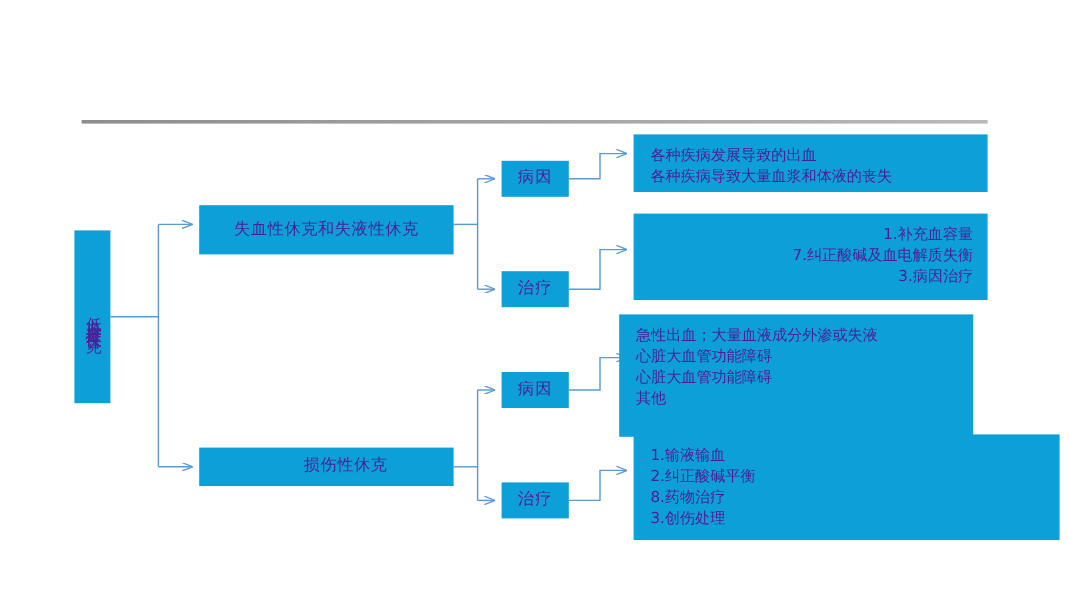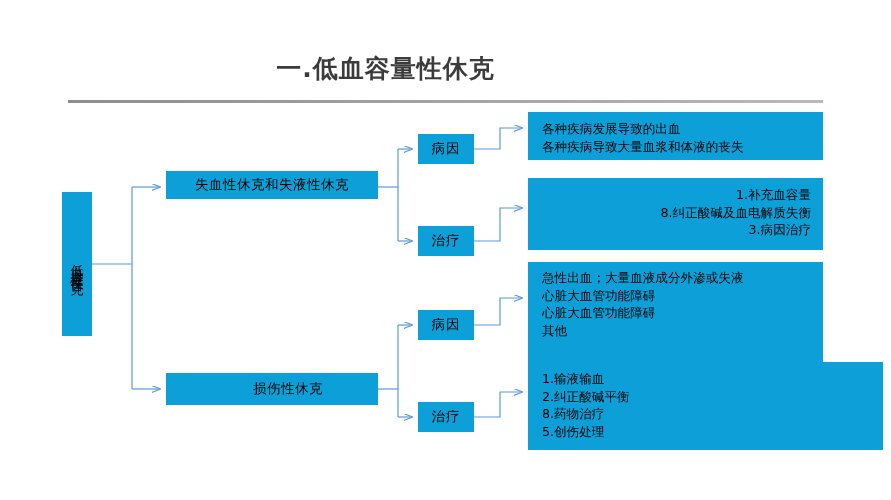--- a/index.html
+++ b/index.html
@@ -54,21 +54,21 @@
     top: 0;
     width: 891px;
     height: 500px;
     pointer-events: none;
   }
 
   
   .node {
     position: absolute;
     background: #0d9fd8;
-    color: #000000;
+    color: #4c1d95;
     box-sizing: border-box;
     line-height: 1.32;
   }
 
   .node-root {
     left: 62px;
     top: 192px;
     width: 30px;
     height: 144px;
     writing-mode: vertical-rl;
@@ -81,55 +81,54 @@
     padding: 3px 0;
   }
 
   .node-branch {
     display: flex;
     align-items: center;
     justify-content: center;
     font-size: 13.5px;
     letter-spacing: 0.5px;
   }
-  .branch-1 { left: 166px; top: 171px;  width: 212px; height: 28px; }
+  .branch-1 { left: 166px; top: 171px;  width: 212px; height: 41px; }
   .branch-2 { left: 166px; top: 373px;  width: 212px; height: 32px; padding-left: 32px; }
 
   .node-sub {
     display: flex;
     align-items: center;
     justify-content: center;
     font-size: 13.5px;
     letter-spacing: 1px;
   }
   .sub-1 { left: 418px; top: 134px; width: 56px; height: 30px; }
   .sub-2 { left: 418px; top: 226px; width: 56px; height: 30px; }
   .sub-3 { left: 418px; top: 310px; width: 56px; height: 30px; }
   .sub-4 { left: 418px; top: 402px; width: 56px; height: 30px; }
 
   .node-detail {
     padding: 8px 12px 8px 14px;
     font-size: 12.6px;
   }
   .detail-1 { left: 528px; top: 112px;  width: 295px; height: 48px; }
   .detail-2 { left: 528px; top: 178px;  width: 295px; height: 72px; text-align: right; }
-  .detail-3 { left: 528px; top: 262px;  width: 295px; height: 102px; font-family: Liberation Serif, serif; }
+  .detail-3 { left: 516px; top: 262px;  width: 295px; height: 102px; }
   .detail-4 { left: 528px; top: 362px;  width: 355px; height: 88px; }
 
   .detail-line {
     white-space: nowrap;
     line-height: 17.5px;
   }
 </style>
 </head>
 <body>
 
 <div id="slide">
 
-  <div class="title">一.低血容量性休克</div>
   <div class="title-rule"></div>
 
   <svg id="wires" viewBox="0 0 891 500" xmlns="http://www.w3.org/2000/svg">
     <defs>
       <marker id="arw" markerWidth="9" markerHeight="7" refX="8.4" refY="3.5" orient="auto" markerUnits="userSpaceOnUse">
         <path d="M0,0 L9,3.5 L0,7" fill="none" stroke="#5b9bd5" stroke-width="1.1"></path>
       </marker>
     </defs>
 
     <g stroke="#5b9bd5" stroke-width="1.2" fill="none">
@@ -183,31 +182,31 @@
     <span>治疗</span>
   </div>
 
   <div class="node node-detail detail-1">
     <div class="detail-line">各种疾病发展导致的出血</div>
     <div class="detail-line">各种疾病导致大量血浆和体液的丧失</div>
   </div>
 
   <div class="node node-detail detail-2">
     <div class="detail-line">1.补充血容量</div>
-    <div class="detail-line">8.纠正酸碱及血电解质失衡</div>
+    <div class="detail-line">7.纠正酸碱及血电解质失衡</div>
     <div class="detail-line">3.病因治疗</div>
   </div>
 
   <div class="node node-detail detail-3">
     <div class="detail-line">急性出血；大量血液成分外渗或失液</div>
     <div class="detail-line">心脏大血管功能障碍</div>
     <div class="detail-line">心脏大血管功能障碍</div>
     <div class="detail-line">其他</div>
   </div>
 
   <div class="node node-detail detail-4">
     <div class="detail-line">1.输液输血</div>
     <div class="detail-line">2.纠正酸碱平衡</div>
     <div class="detail-line">8.药物治疗</div>
-    <div class="detail-line">5.创伤处理</div>
+    <div class="detail-line">3.创伤处理</div>
   </div>
 
 </div>
 
 </body></html>

